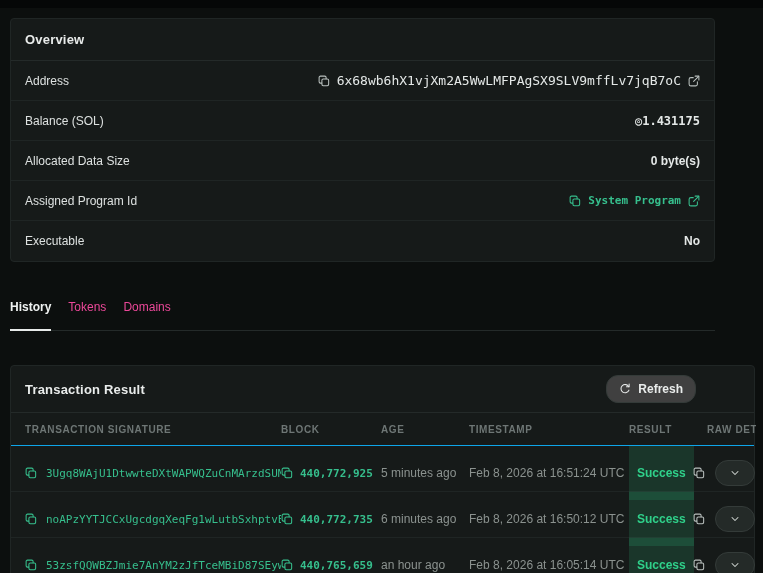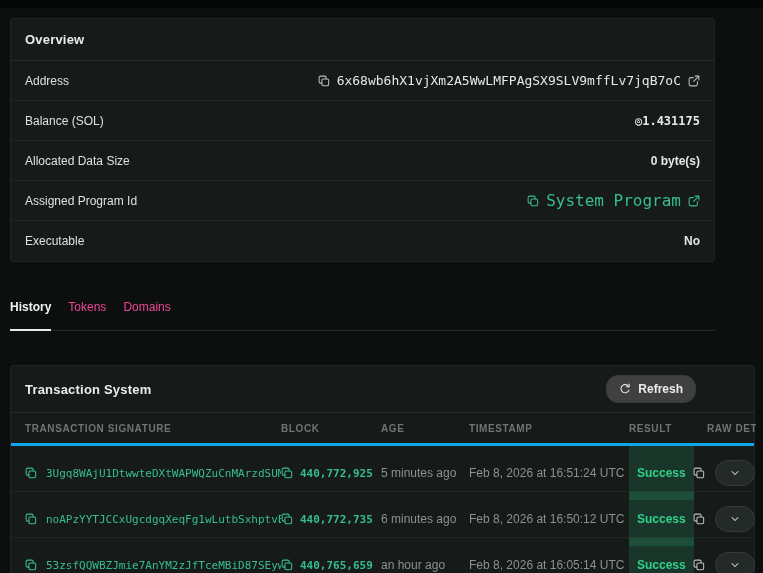--- a/index.html
+++ b/index.html
@@ -23,21 +23,21 @@
   .card-title { font-size:13px; font-weight:700; color:#e9eceb; letter-spacing:.2px; }
   .kv-row {
     height:40px; display:flex; justify-content:space-between; align-items:center;
     padding:0 14px; border-bottom:1px solid #1f2524;
   }
   .kv-row:last-child { border-bottom:none; }
   .kv-label { font-size:12px; font-weight:400; color:#dde1e0; }
   .kv-value { display:flex; align-items:center; gap:7px; }
   .addr { font-size:13px; font-weight:400; color:#e4e8e7; }
   .val-strong { font-size:12px; font-weight:700; color:#e4e8e7; }
-  .link-green { font-size:16px; font-weight:400; color:#36bf8d; cursor:pointer; }
+  .link-green { font-size:11px; font-weight:700; color:#36bf8d; cursor:pointer; }
 
   .ic { width:12px; height:12px; fill:none; stroke:currentColor; stroke-width:1.4;
         stroke-linecap:round; stroke-linejoin:round; display:block; }
   .icon-btn { background:none; border:none; padding:0; display:flex; cursor:pointer; color:#b9c0be; }
   .icon-btn.green { color:#36bf8d; }
 
   
   .tabs { margin:38px 0 15px 10px; width:705px; border-bottom:1px solid #242a29; display:flex; gap:17px; }
   .tab { font-size:12px; padding-bottom:15px; cursor:pointer; line-height:14px; }
   .tab.active { color:#f0f3f2; font-weight:700; border-bottom:2px solid #e8ebea; margin-bottom:-1px; }
@@ -46,21 +46,21 @@
   
   .tx-card { width:745px; margin:34px 0 0 10px; border-radius:4px; }
   .tx-header { padding:9px 58px 9px 14px; display:flex; justify-content:space-between; align-items:center; }
   .refresh-btn {
     display:flex; align-items:center; gap:7px;
     background:#404040; border:1px solid #343b39; border-radius:12px;
     padding:6px 12px; font-size:12px; font-weight:700; color:#e9eceb;
     font-family:inherit; cursor:pointer;
   }
   .grid { display:grid; grid-template-columns:270px 100px 88px 160px 58px 69px; align-items:center; }
-  .thead { height:34px; border-top:1px solid #242a29; border-bottom:3px solid #0ea5e9; }
+  .thead { height:34px; border-top:1px solid #242a29; border-bottom:1px solid #0ea5e9; }
   .th { font-size:10px; font-weight:700; color:#6e7675; text-transform:uppercase;
         letter-spacing:.6px; white-space:nowrap; overflow:hidden; }
   .th-sig { padding-left:14px; }
   .th-raw { padding-left:20px; }
   .trow { height:46px; border-bottom:1px solid #1f2524; }
   .cell-sig { display:flex; align-items:center; gap:9px; padding-left:14px; color:#36bf8d; overflow:hidden; }
   .sig-text { font-size:11px; font-weight:500; white-space:nowrap; cursor:pointer; }
   .cell-block { display:flex; align-items:center; gap:7px; color:#36bf8d; }
   .block-text { font-size:11px; font-weight:700; cursor:pointer; }
   .cell-gray { font-size:12px; color:#8b928f; white-space:nowrap; }
@@ -144,21 +144,21 @@
 </div>
 
 <div class="tabs">
   <span class="tab active">History</span>
   <span class="tab inactive">Tokens</span>
   <span class="tab inactive">Domains</span>
 </div>
 
 <div class="card tx-card">
   <div class="tx-header">
-    <span class="card-title">Transaction System</span>
+    <span class="card-title">Transaction Result</span>
     <button class="refresh-btn">
       <span class="icon-btn" style="color:#e9eceb">
         <svg class="ic" viewBox="0 0 16 16">
             <path d="M13.3 9.5A5.5 5.5 0 1 1 13 5"></path>
             <path d="M13.5 1.5V5H10"></path>
           </svg>
       </span>
       <span>Refresh</span>
     </button>
   </div>

